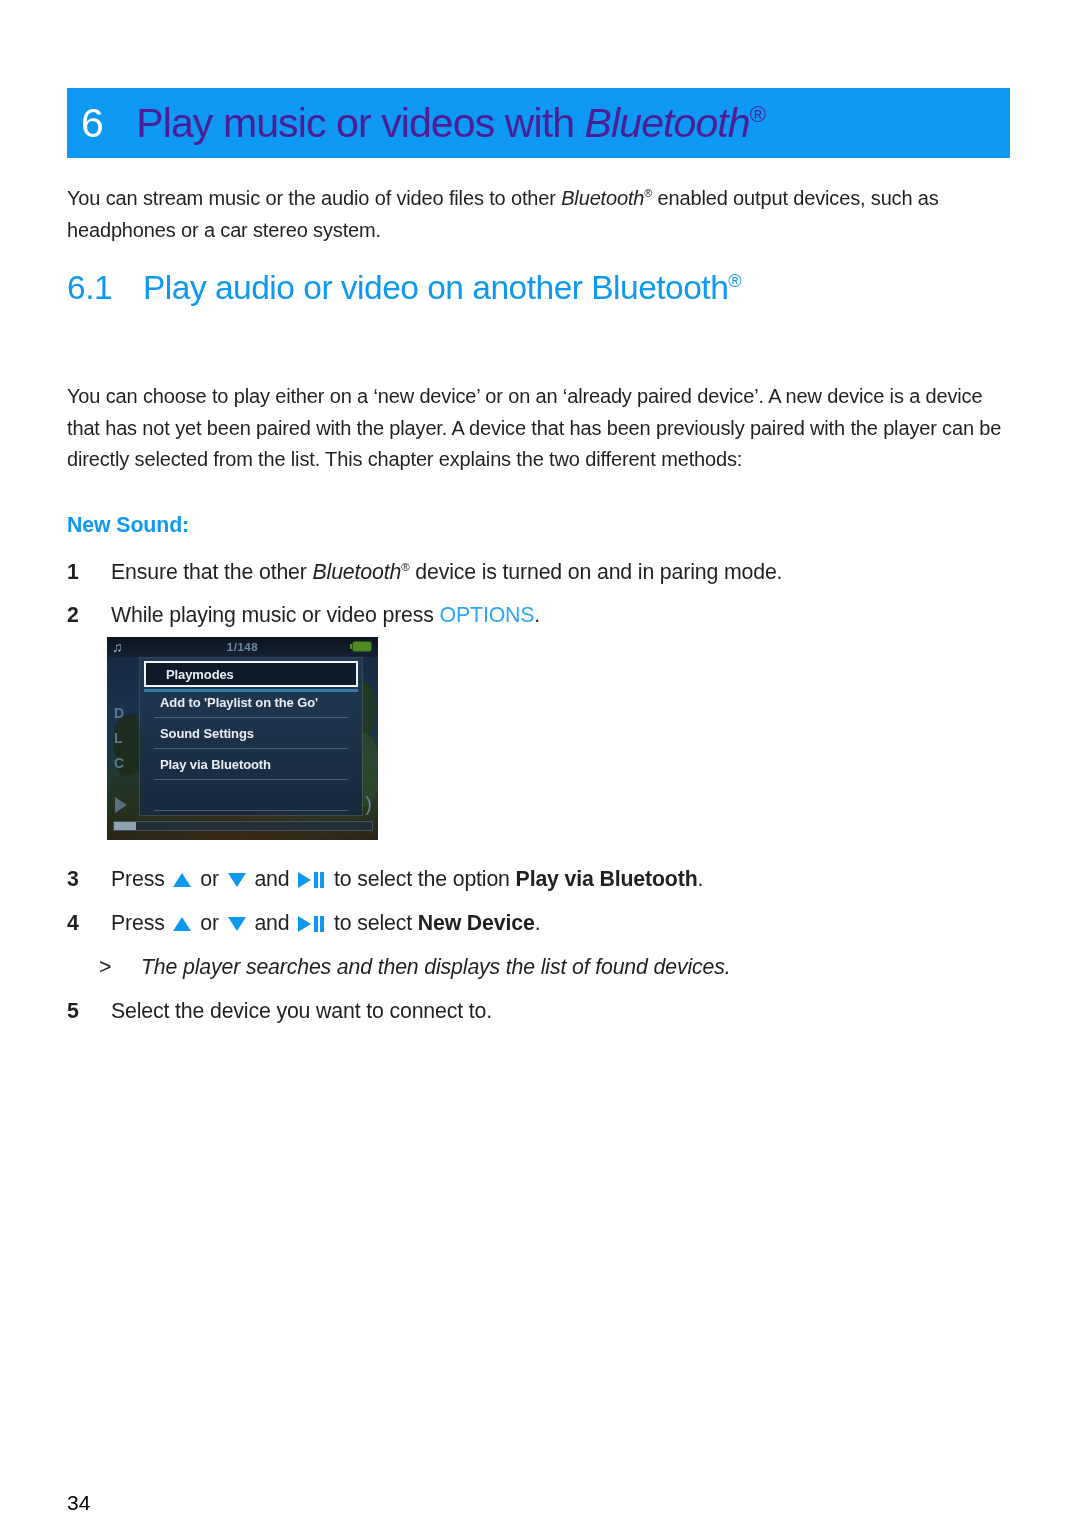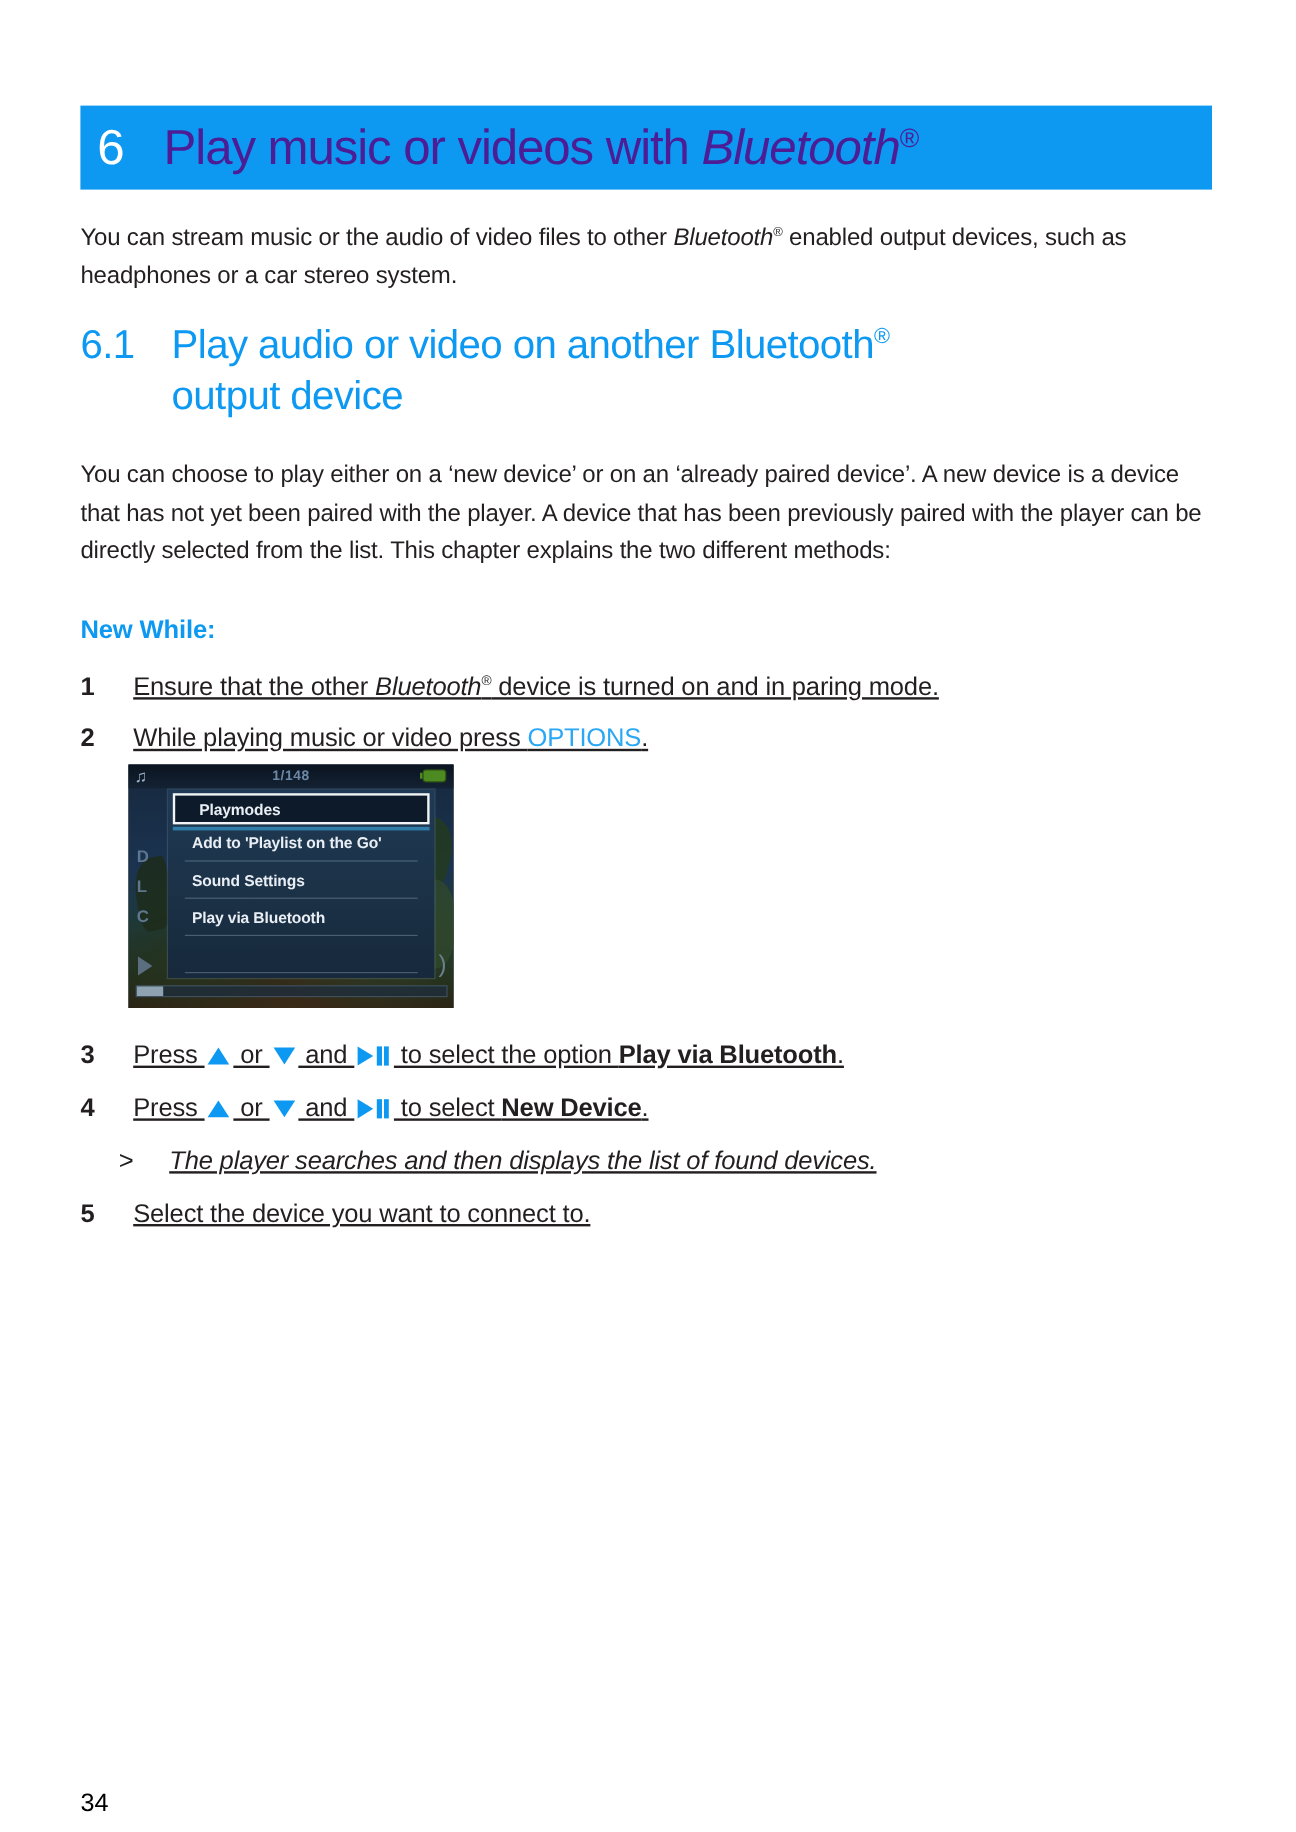--- a/index.html
+++ b/index.html
@@ -121,21 +121,20 @@
     position: absolute;
     left: 0;
     top: 0;
     width: 30px;
     font-weight: bold;
     text-align: left;
   }
   .step .txt {
     display: block;
     margin-left: 44px;
-    text-decoration: underline;
   }
   .step .it { font-style: italic; }
   .step b { font-weight: bold; }
 
   #step-1 { top: 557px; }
   #step-2 { top: 600px; }
   #step-3 { top: 864px; }
   #step-4 { top: 908px; }
   #step-note { top: 952px; }
   #step-5 { top: 996px; }
@@ -389,25 +388,25 @@
 
 <div class="page">
 
   <div class="chapter-bar">
     <span class="chapter-num">6</span>
     <span class="chapter-title"><span>Play music or videos with </span><span class="it">Bluetooth</span><span class="sup">®</span></span>
   </div>
 
   <div class="body-text" id="intro-para"><span>You can stream music or the audio of video files to other </span><span class="it">Bluetooth</span><span class="sup">®</span><span> enabled output devices, such as headphones or a car stereo system.</span></div>
 
-  <div class="section-heading"><span class="sec-num">6.1</span><span class="sec-body"><span>Play audio or video on another Bluetooth</span><span class="sup">®</span><br><span>output device</span></span></div>
+  <div class="section-heading"><span class="sec-num">6.1</span><span class="sec-body"><span>Play audio or video on another Bluetooth</span><span class="sup">®</span><br></span></div>
 
   <div class="body-text" id="methods-para">You can choose to play either on a ‘new device’ or on an ‘already paired device’. A new device is a device that has not yet been paired with the player. A device that has been previously paired with the player can be directly selected from the list. This chapter explains the two different methods:</div>
 
-  <div class="sub-heading">New While:</div>
+  <div class="sub-heading">New Sound:</div>
 
   <div class="step" id="step-1">
     <span class="num">1</span>
     <span class="txt"><span>Ensure that the other </span><span class="it">Bluetooth</span><span class="sup">®</span><span> device is turned on and in paring mode.</span></span>
   </div>
 
   <div class="step" id="step-2">
     <span class="num">2</span>
     <span class="txt"><span>While playing music or video press </span><span class="options-kw">OPTIONS</span><span>.</span></span>
   </div>

